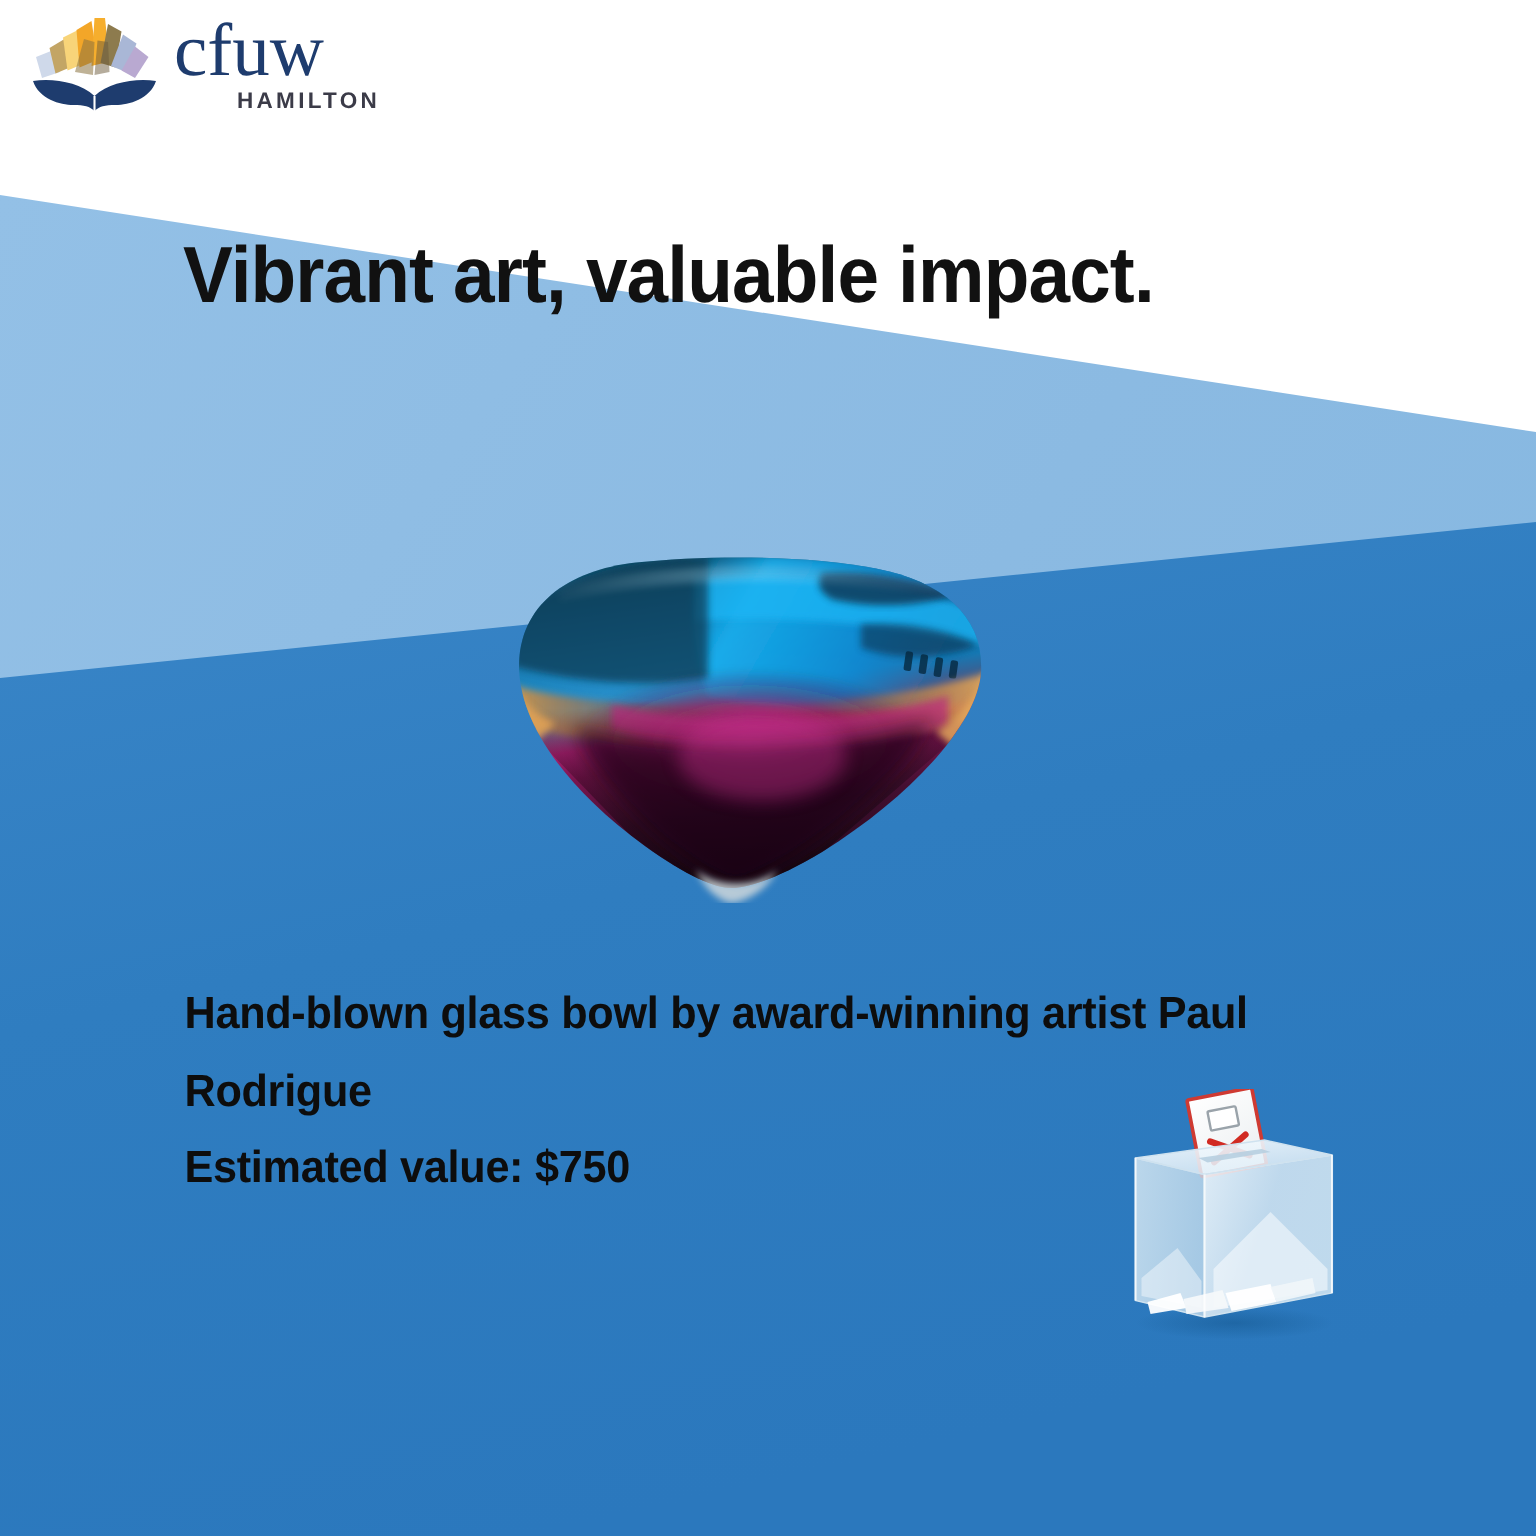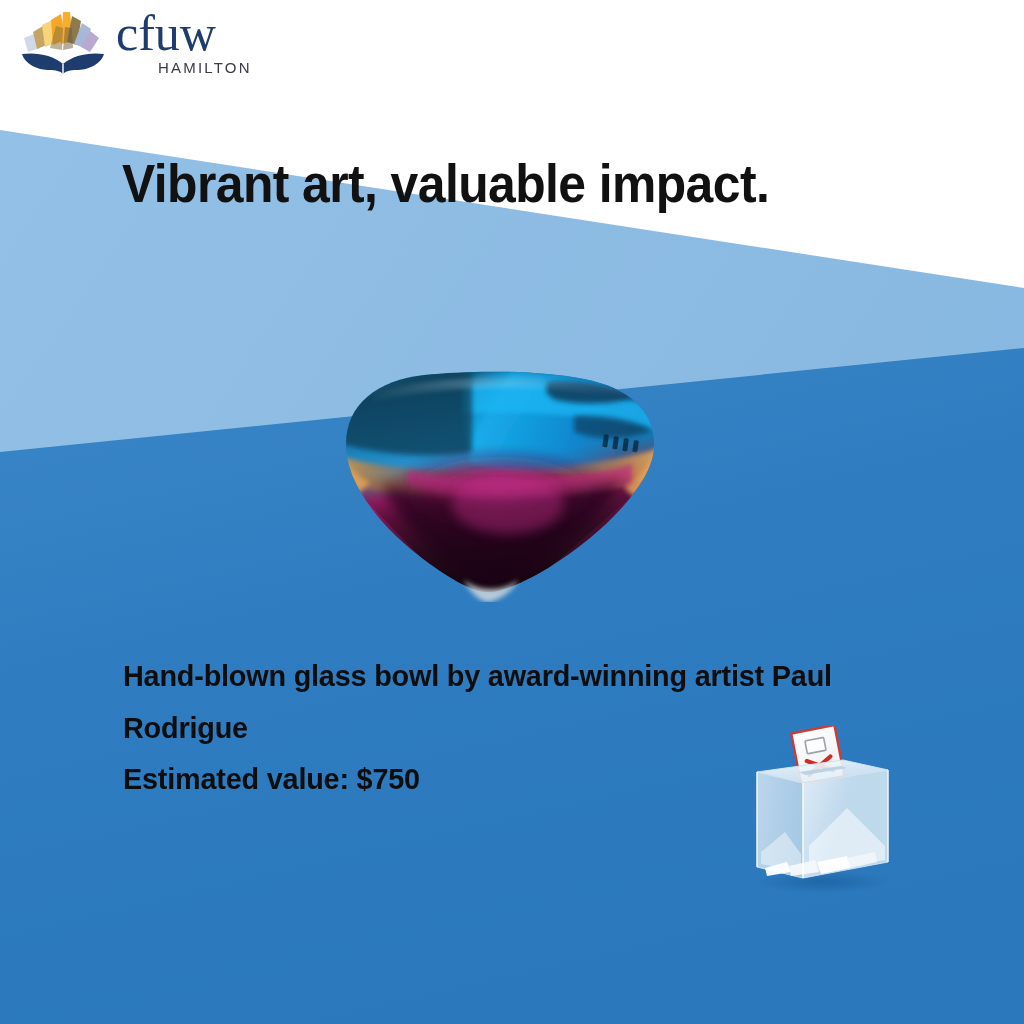--- a/index.html
+++ b/index.html
@@ -61,21 +61,21 @@
     line-height: 0.95;
     letter-spacing: 0px;
     color: #1e3c6e;
     font-weight: 400;
   }
   .logo-hamilton {
     font-family: "Liberation Sans", sans-serif;
     font-size: 15px;
     letter-spacing: 2.2px;
     color: #3b3b48;
-    font-weight: 400;
+    font-weight: 700;
     margin-top: 1px;
     margin-left: 42px;
   }
 
   
   .headline {
     position: absolute;
     left: 122px;
     top: 156px;
     width: 830px;

